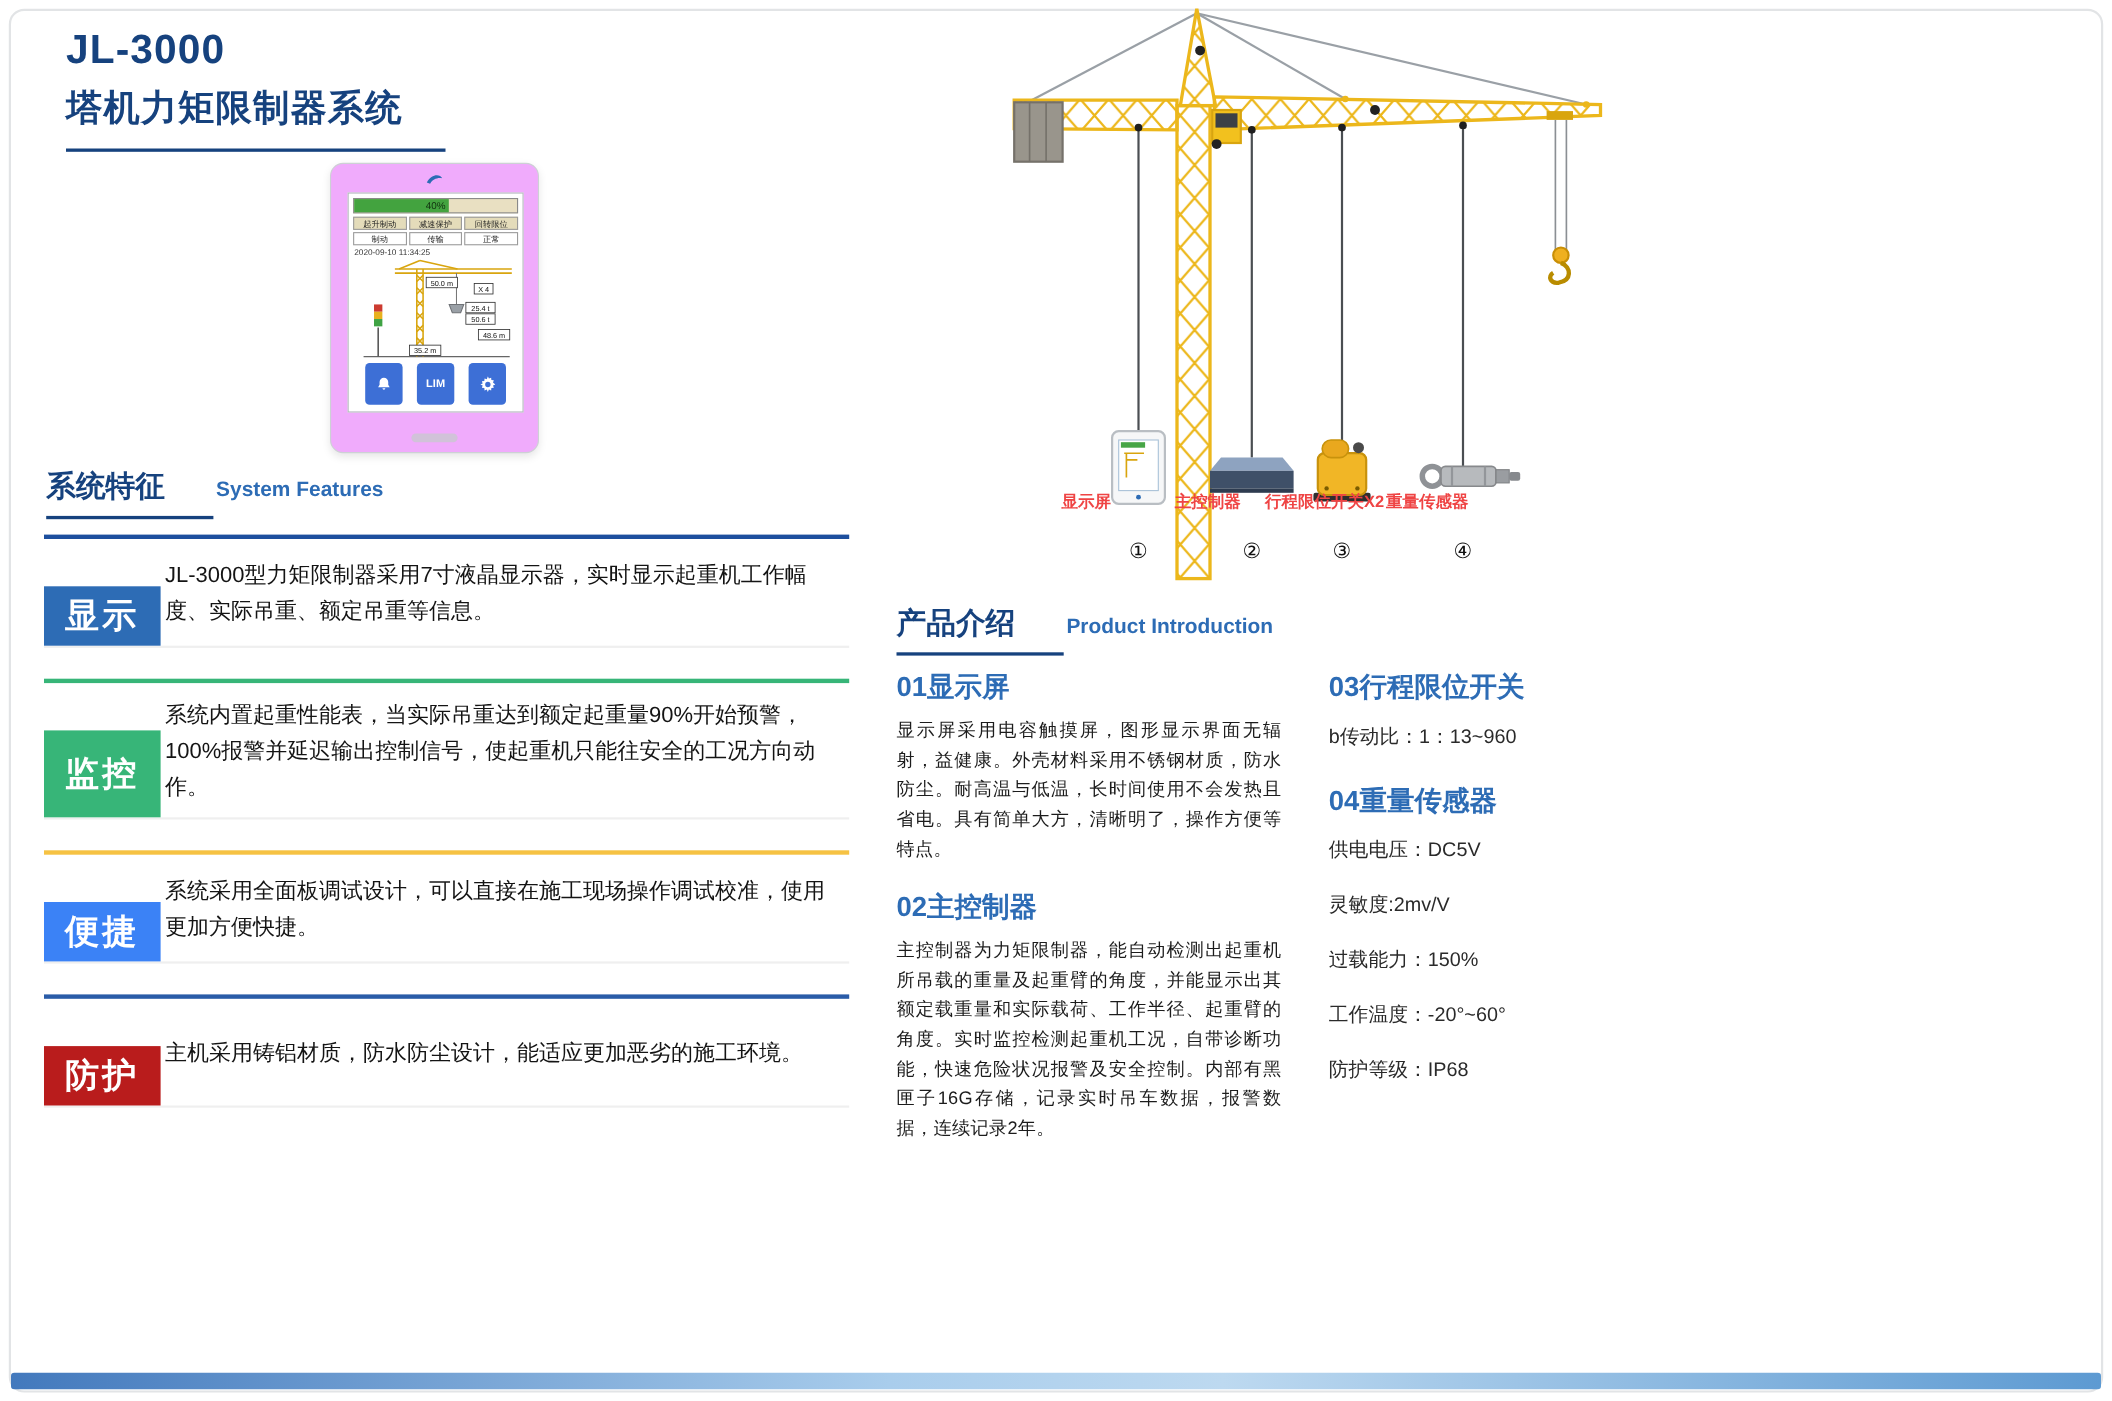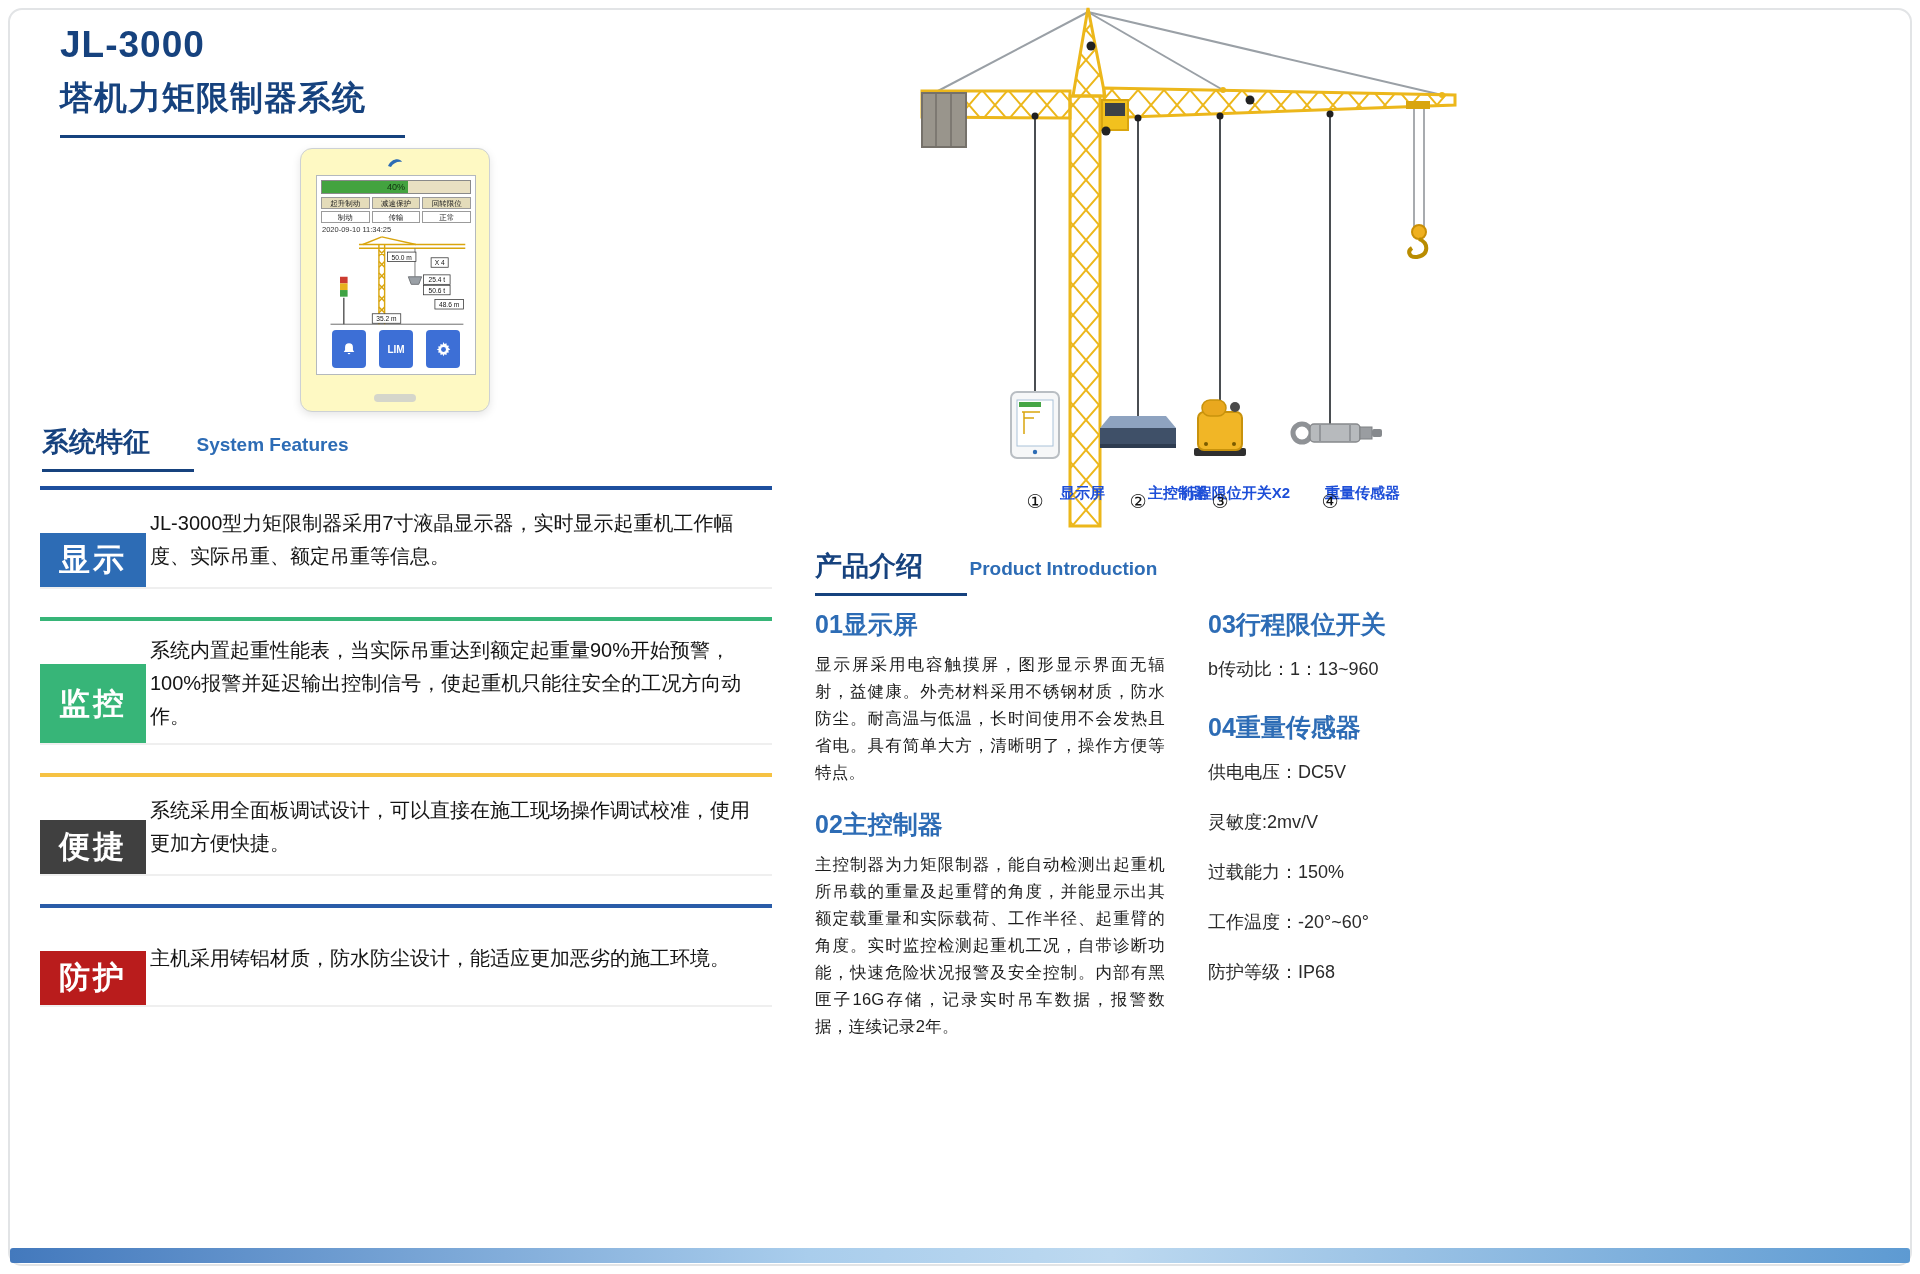--- a/index.html
+++ b/index.html
@@ -29,21 +29,21 @@
   .feature { margin-bottom:28px; }
   .feature-line { height:4px; margin-bottom:3px; }
   .feature-body { display:flex; min-height:96px; background:#fff; border-bottom:2px solid #efefef; }
   .feature-label { flex:0 0 106px; color:#fff; font-size:31px; font-weight:700; letter-spacing:3px;
                    display:flex; align-items:center; justify-content:center;margin-top:40px; }
   .feature-text { flex:1; display:flex; align-items:center; padding:10px 4px;
                   font-size:20px; line-height:33px; color:#141414; }
 
   
   .device { position:absolute; left:300px; top:148px; width:190px; height:264px;
-            background:#fef9c3; border:1px solid #cdd1d5; border-radius:12px;
+            background:#f0abfc; border:1px solid #cdd1d5; border-radius:12px;
             box-shadow:0 3px 8px rgba(0,0,0,.10); }
   .device-logo { position:absolute; top:7px; left:50%; transform:translateX(-50%); }
   .device-screen { position:absolute; left:15px; top:26px; width:160px; height:200px;
                    background:#fff; border:1px solid #b4b9be; padding:4px;
                    display:flex; flex-direction:column; }
   .progress { height:14px; border:1px solid #8a8a8a; background:#e9e0c2; position:relative; }
   .progress-fill { width:58%; height:100%; background:#43a33f; }
   .progress-text { position:absolute; inset:0; text-align:center; font-size:9px; line-height:12px; color:#10300f; }
   .status-grid { display:grid; grid-template-columns:repeat(3,1fr); gap:2px; margin-top:3px; }
   .cell { border:1px solid #9b9b9b; font-size:7.5px; text-align:center; line-height:11px; height:12px;
@@ -54,22 +54,22 @@
   .screen-buttons { display:flex; justify-content:space-around; padding:2px 4px; }
   .scr-btn { width:34px; height:38px; background:#3d6fd6; border-radius:4px;
              display:flex; align-items:center; justify-content:center;
              color:#fff; font-weight:700; font-size:10px; }
   .brand-mark { position:absolute; bottom:9px; left:50%; transform:translateX(-50%);
                 width:42px; height:8px; border-radius:4px; background:#c7cace; opacity:.75; }
 
   
   .diagram { position:absolute; left:878px; top:0; width:660px; height:552px; }
   .diagram svg.main { position:absolute; left:0; top:0; }
-  .comp-label { position:absolute; top:484px; width:140px; text-align:right;
-                font-size:15px; font-weight:700; color:#1d4ed8; }
+  .comp-label { position:absolute; top:447px; width:140px; text-align:left;
+                font-size:15px; font-weight:700; color:#ef4444; }
   .comp-num { position:absolute; top:490px; width:40px; text-align:center; font-size:19px; color:#111; }
   .diagram-caption { position:absolute; left:20px; top:520px; width:540px; text-align:center;
                      font-size:17px; font-weight:800; color:#1d5096; }
 
   
   .intro-col { position:absolute; top:608px; }
   #intro-left { left:815px; width:350px; }
   #intro-right { left:1208px; width:330px; }
   .intro-title { font-size:25px; font-weight:800; color:#2d6cb5; }
   .intro-body { font-size:16.5px; line-height:27px; color:#1c1c1c; text-align:justify;
@@ -182,21 +182,21 @@
   <div class="feature">
     <div class="feature-line" style="background: rgb(55, 181, 120);"></div>
     <div class="feature-body">
       <div class="feature-label" style="background: rgb(55, 181, 120);">监控</div>
       <div class="feature-text">系统内置起重性能表，当实际吊重达到额定起重量90%开始预警，100%报警并延迟输出控制信号，使起重机只能往安全的工况方向动作。</div>
     </div>
   </div>
   <div class="feature">
     <div class="feature-line" style="background: rgb(246, 194, 67);"></div>
     <div class="feature-body">
-      <div class="feature-label" style="background: #404040;">便捷</div>
+      <div class="feature-label" style="background: #3b82f6;">便捷</div>
       <div class="feature-text">系统采用全面板调试设计，可以直接在施工现场操作调试校准，使用更加方便快捷。</div>
     </div>
   </div>
   <div class="feature">
     <div class="feature-line" style="background: rgb(42, 92, 168);"></div>
     <div class="feature-body">
       <div class="feature-label" style="background: #b91c1c;">防护</div>
       <div class="feature-text">主机采用铸铝材质，防水防尘设计，能适应更加恶劣的施工环境。</div>
     </div>
   </div>

